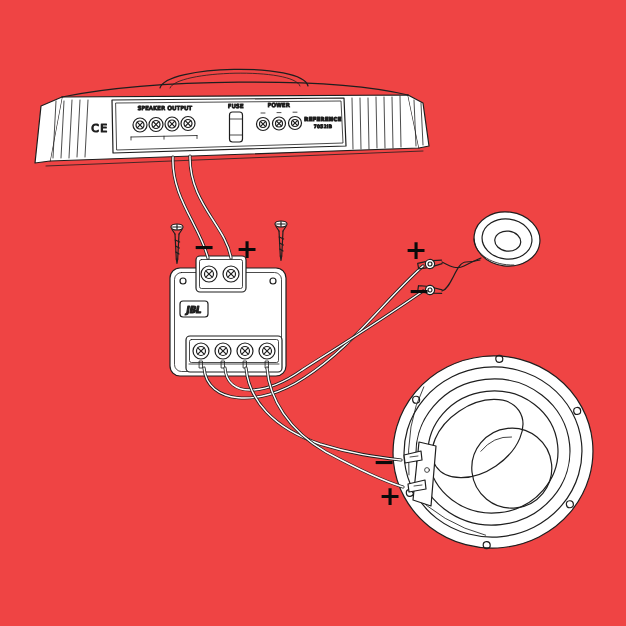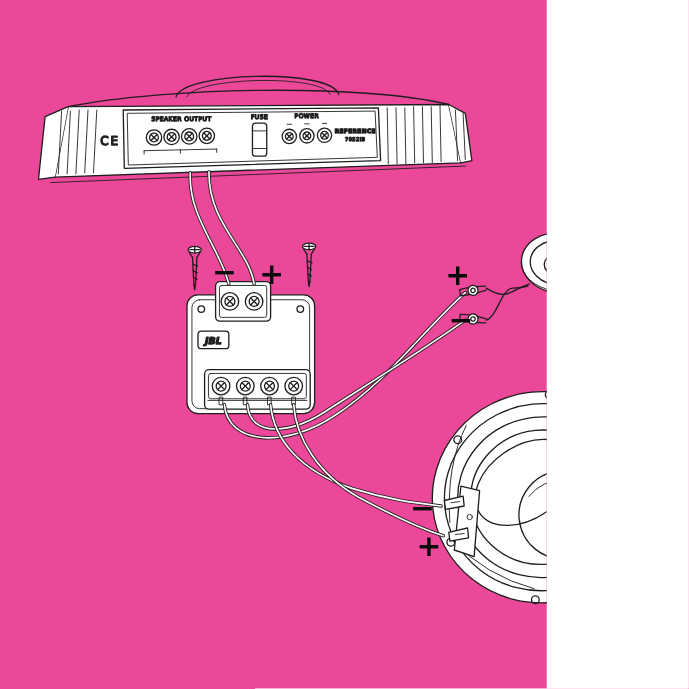--- a/index.html
+++ b/index.html
@@ -1,16 +1,16 @@
 <!DOCTYPE html>
 <html><head>
 <meta charset="utf-8">
 <style>
   html,body{margin:0;padding:0;background:#fff;}
-  .canvas{position:relative;width:497px;height:626px;background:#ec4899;overflow:hidden;}
+  .canvas{position:relative;width:626px;height:626px;background:#ef4444;overflow:hidden;}
   svg{position:absolute;left:0;top:0;}
   .ln{fill:none;stroke:#1e1e1e;stroke-width:1.2;stroke-linecap:round;stroke-linejoin:round;}
   .thin{stroke-width:0.8;}
   .wo{fill:none;stroke:#1e1e1e;stroke-width:3.1;stroke-linecap:round;}
   .wi{fill:none;stroke:#ffffff;stroke-width:1.5;stroke-linecap:round;}
   text{font-family:"DejaVu Sans",sans-serif;}
   .t-small{font-size:5.5px;fill:#222;text-anchor:middle;letter-spacing:0.4px;}
   .t-model1{font-size:5.2px;font-weight:bold;}
   .t-model2{font-size:4.6px;}
   .t-ce{font-size:11px;fill:#555;text-anchor:middle;letter-spacing:1.5px;}

